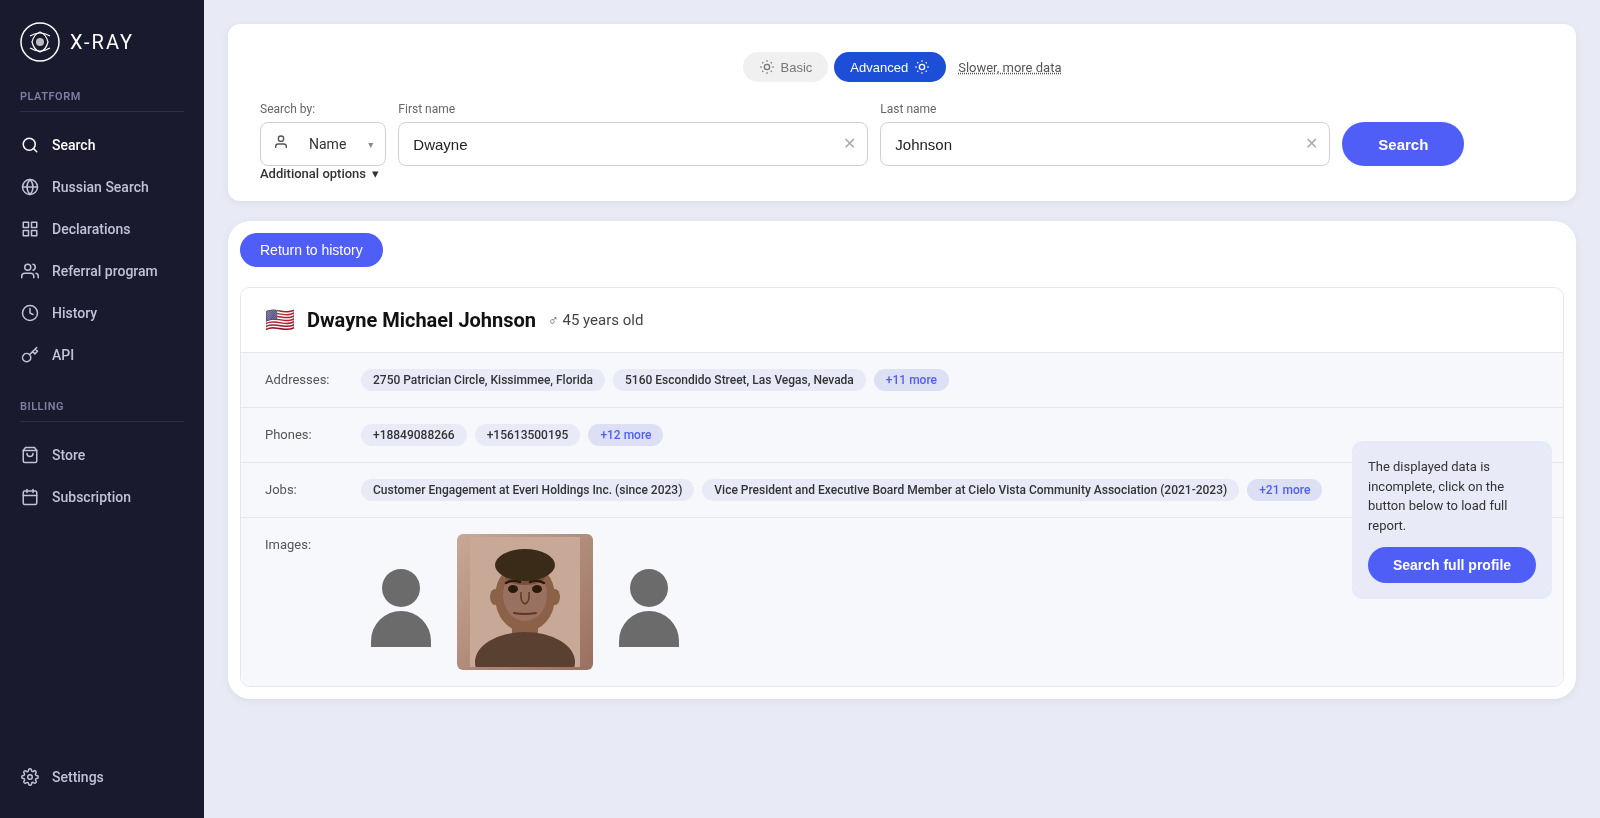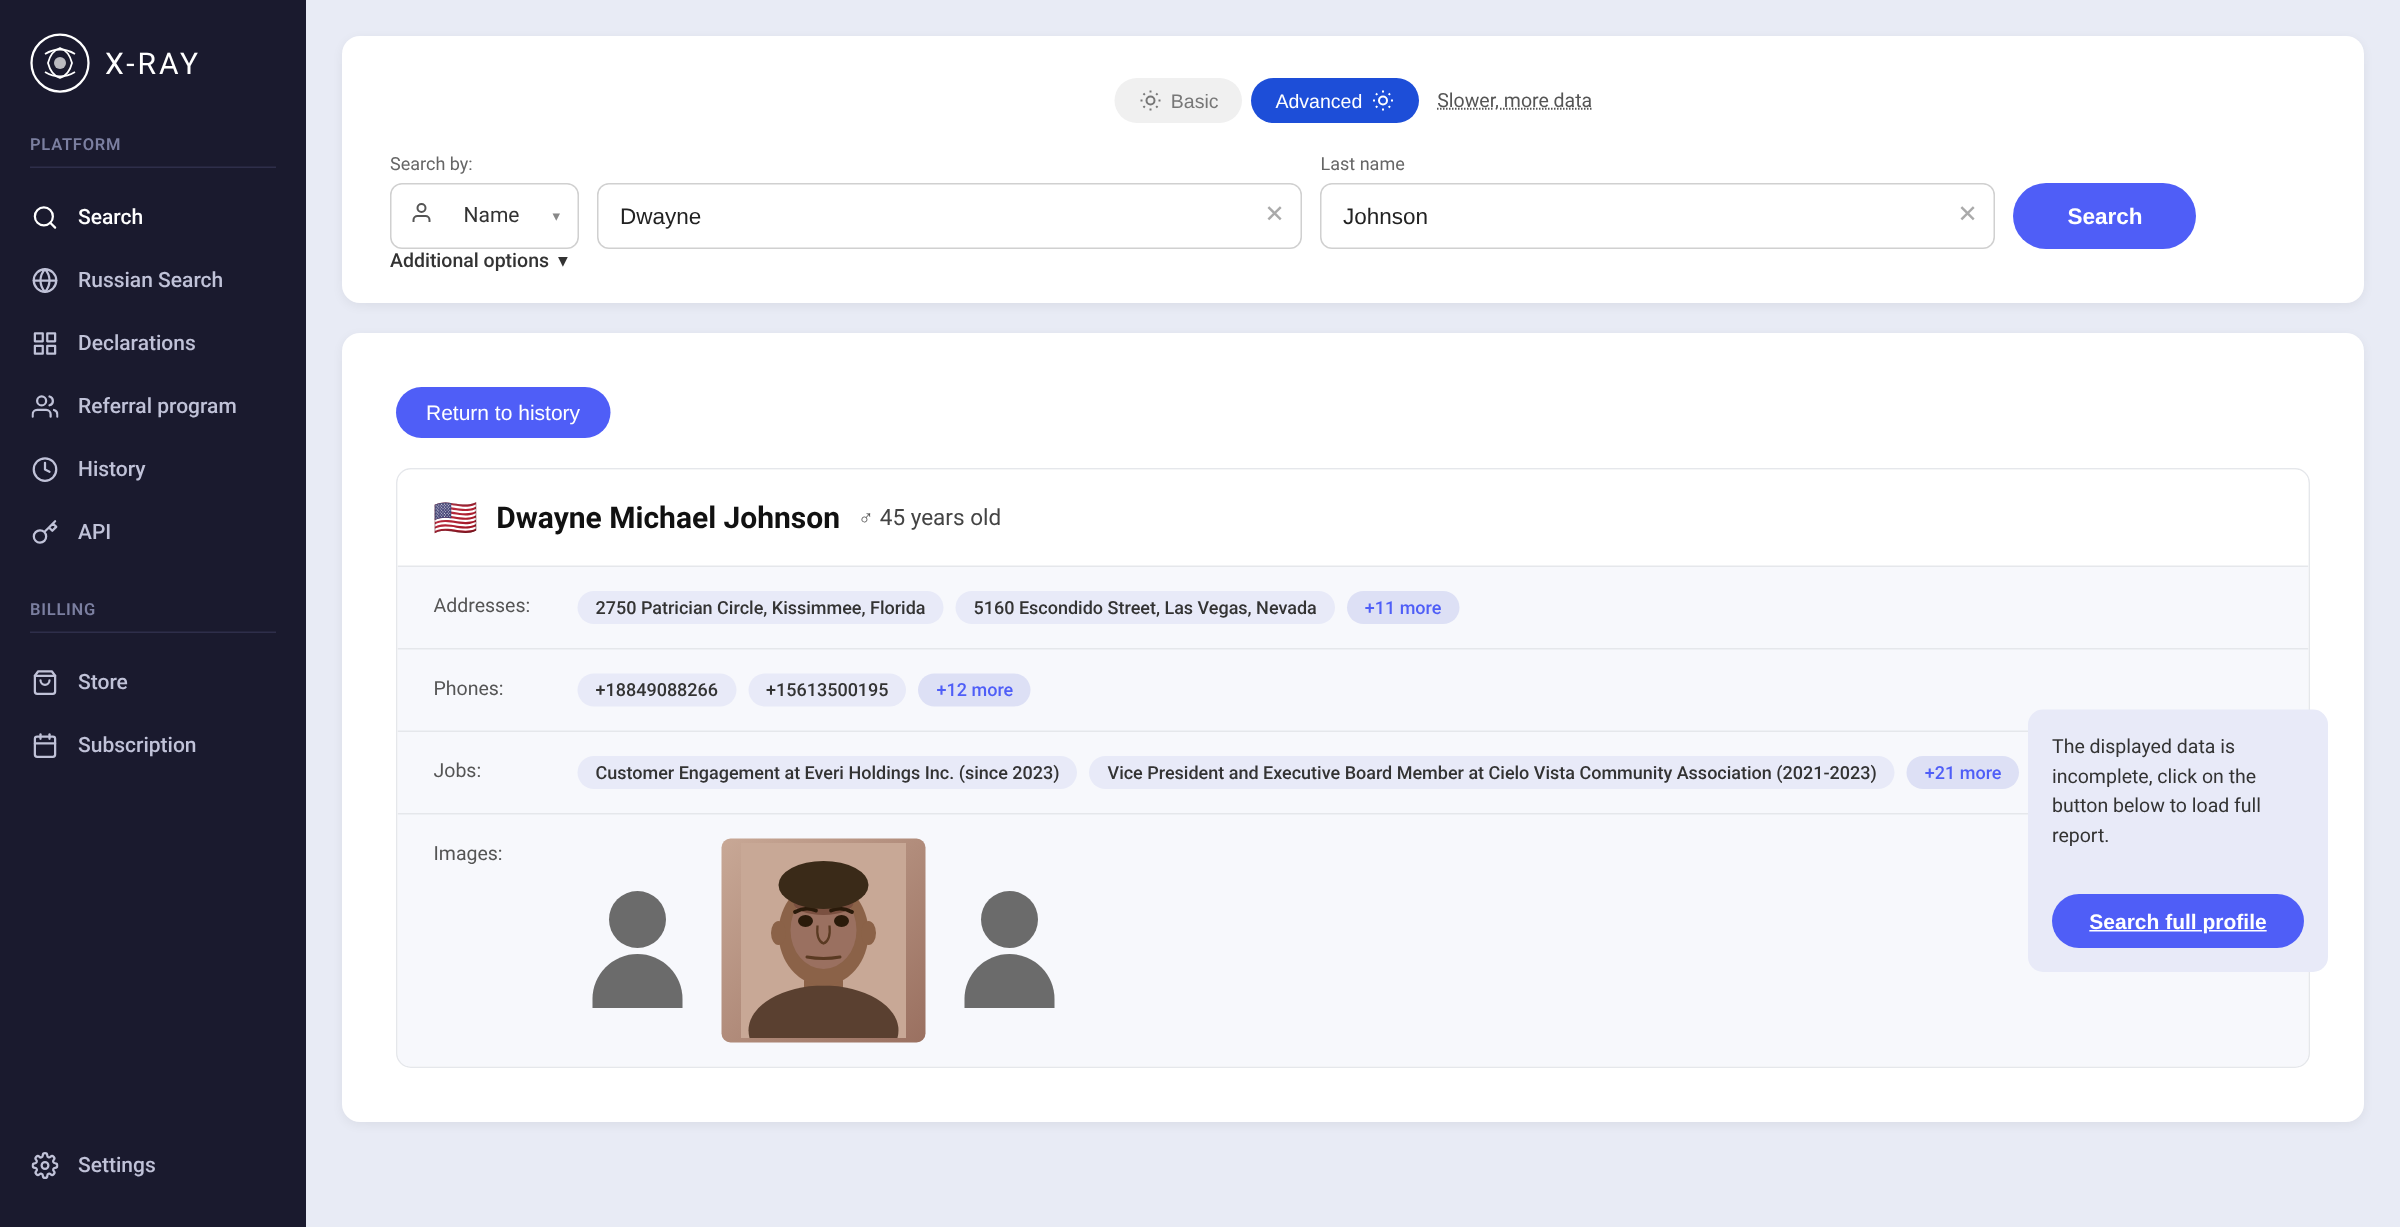--- a/index.html
+++ b/index.html
@@ -203,22 +203,22 @@
       gap: 6px;
       cursor: pointer;
       font-size: 13px;
       color: #333;
       font-weight: 500;
     }
 
     
     .result-area {
       background: #fff;
-      border-radius: 12px;
-      padding: 36px;
+      border-radius: 22px;
+      padding: 12px;
       box-shadow: 0 2px 8px rgba(0,0,0,0.06);
       position: relative;
     }
     .return-btn {
       display: inline-flex;
       align-items: center;
       padding: 9px 20px;
       background: #4f5ef7;
       color: #fff;
       border: none;
@@ -336,31 +336,30 @@
       background: #e8eaf8;
       border-radius: 10px;
       padding: 16px;
       font-size: 13px;
       color: #333;
       line-height: 1.5;
     }
     .search-full-btn {
       display: block;
       width: 100%;
-      margin-top: 29px;
+      margin-top: 12px;
       padding: 10px 0;
       background: #4f5ef7;
       color: #fff;
       border: none;
       border-radius: 20px;
       font-size: 14px;
       font-weight: 600;
       cursor: pointer;
       text-align: center;
-      text-decoration: underline;
     }
 
     
     svg { display: inline-block; }
   </style>
 </head>
 <body>
 
 <nav class="sidebar">
   <div class="sidebar-logo">
@@ -514,20 +513,21 @@
                 <path d="M20 21v-2a4 4 0 0 0-4-4H8a4 4 0 0 0-4 4v2"></path>
                 <circle cx="12" cy="7" r="4"></circle>
               </svg>
           </span>
           <span>Name</span>
           <span class="chevron-small">▾</span>
         </div>
       </div>
 
       <div class="field-group">
+        <span class="field-label">First name</span>
         <div class="text-input-wrap">
           <input class="text-input first-name-input" type="text" value="Dwayne" style="">
           <button class="clear-btn">✕</button>
         </div>
       </div>
 
       <div class="field-group">
         <span class="field-label">Last name</span>
         <div class="text-input-wrap">
           <input class="text-input last-name-input" type="text" value="Johnson" style="">

